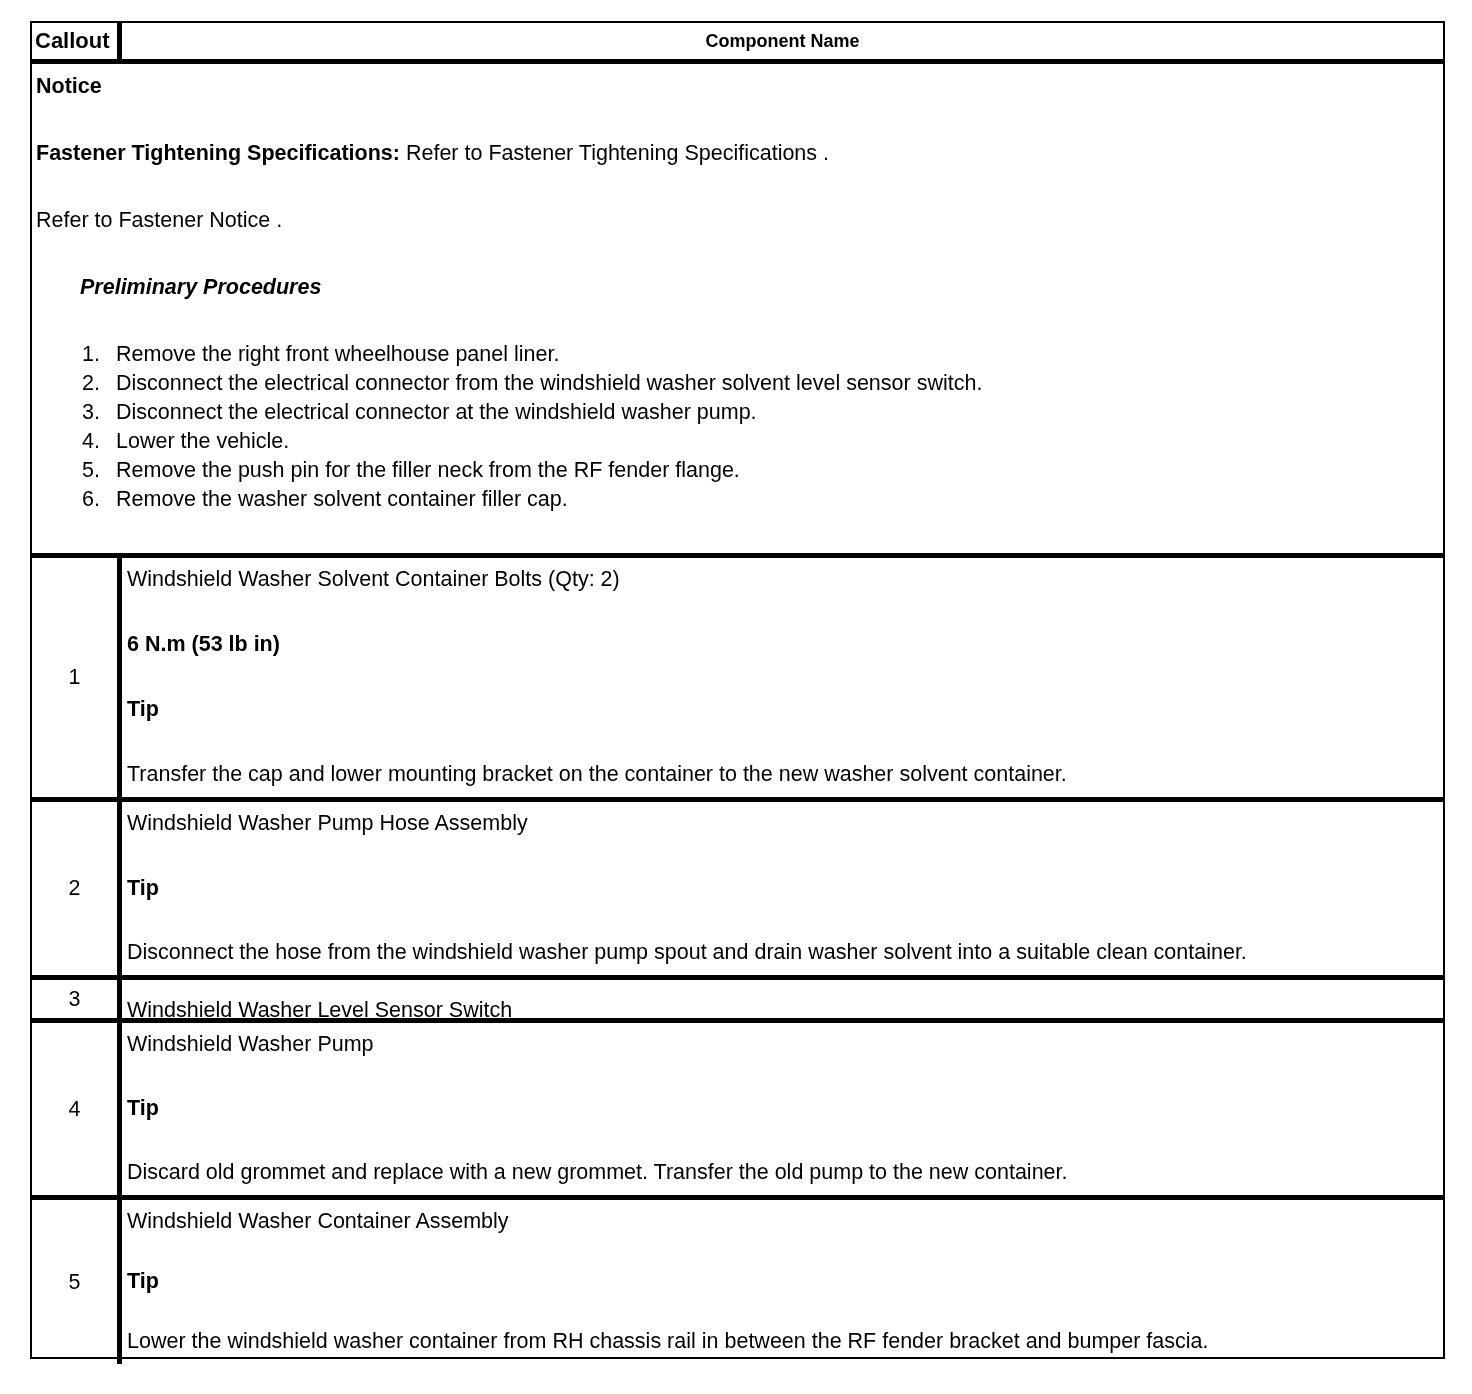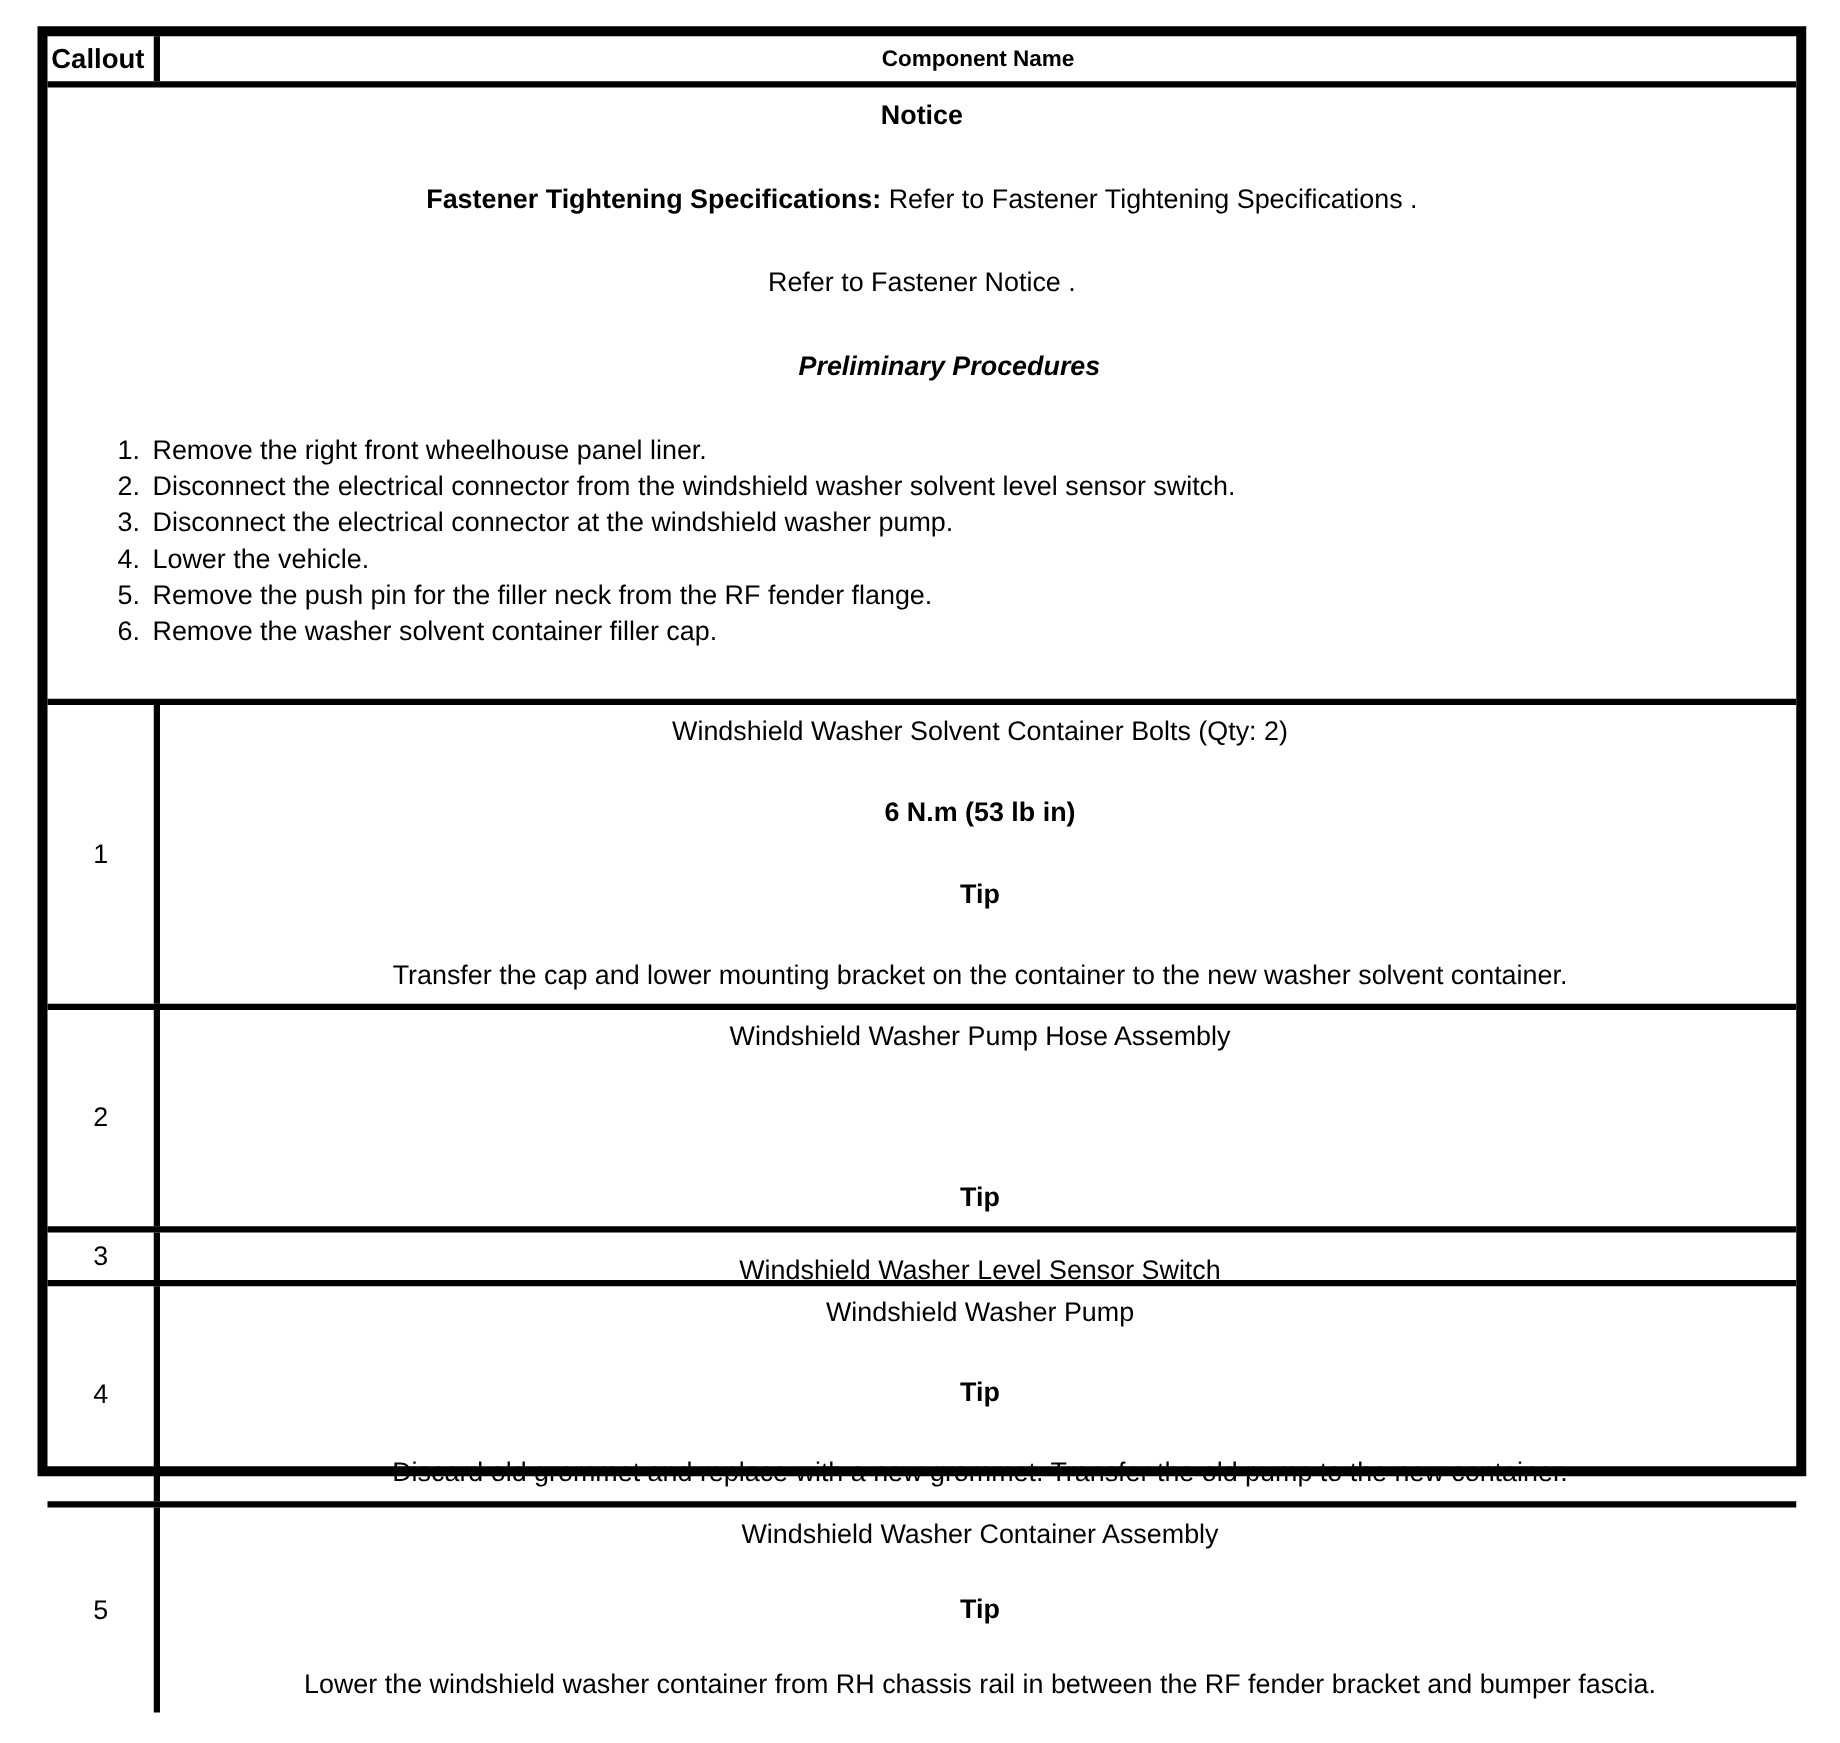--- a/index.html
+++ b/index.html
@@ -5,25 +5,24 @@
   * { box-sizing: border-box; margin: 0; padding: 0; }
   html, body {
     width: 1472px; height: 1394px;
     background: #ffffff;
     font-family: "Liberation Sans", sans-serif;
     color: #000000;
   }
   .doc-table {
     position: absolute;
     left: 30px; top: 21px;
-    width: 1415px; height: 1160px;
-    border: 8px solid #000000;
+    width: 1415px; height: 1338px;
+    border: 2px solid #000000;
     background: #fff;
     font-size: 21.5px;
-    text-align: center;
   }
   .row { display: flex; border-bottom: 5px solid #000; }
   .row:last-child { border-bottom: none; }
 
   
   .hdr { height: 41px; }
   .hdr-callout {
     width: 90px; border-right: 5px solid #000;
     font-weight: bold; display: flex; align-items: center;
     padding-left: 3px; font-size: 22px;
@@ -113,20 +112,21 @@
       <div class="ln b">Tip</div>
       <div class="ln">Transfer the cap and lower mounting bracket on the container to the new washer solvent container.</div>
     </div>
   </div>
 
   <div class="row r2">
     <div class="callout-cell">2</div>
     <div class="comp-cell">
       <div class="ln">Windshield Washer Pump Hose Assembly</div>
       <div class="ln b">Tip</div>
+      <div class="ln">Disconnect the hose from the windshield washer pump spout and drain washer solvent into a suitable clean container.</div>
     </div>
   </div>
 
   <div class="row r3">
     <div class="callout-cell">3</div>
     <div class="comp-cell single">
       <div class="ln">Windshield Washer Level Sensor Switch</div>
     </div>
   </div>
 

